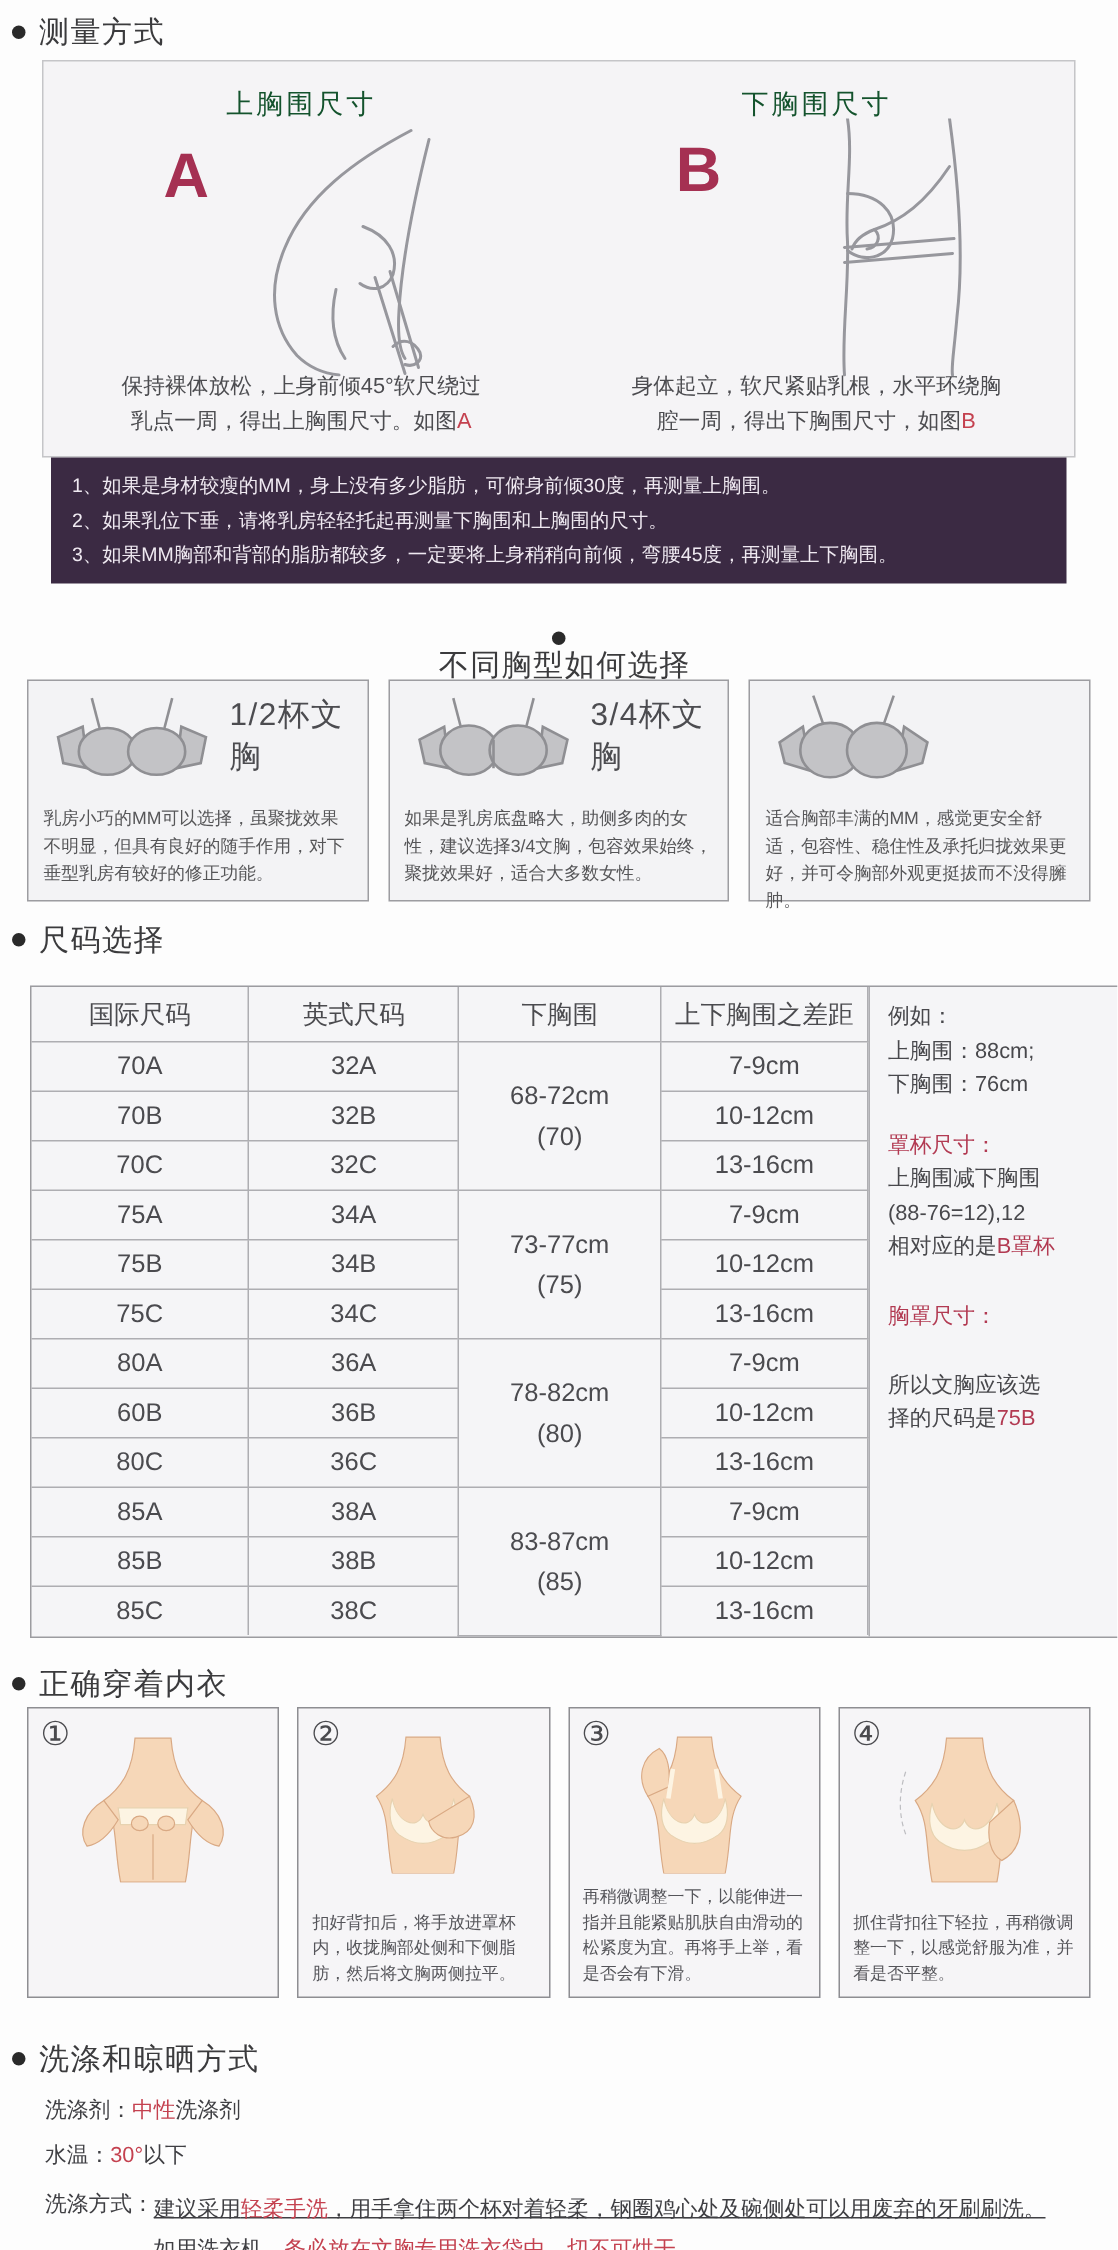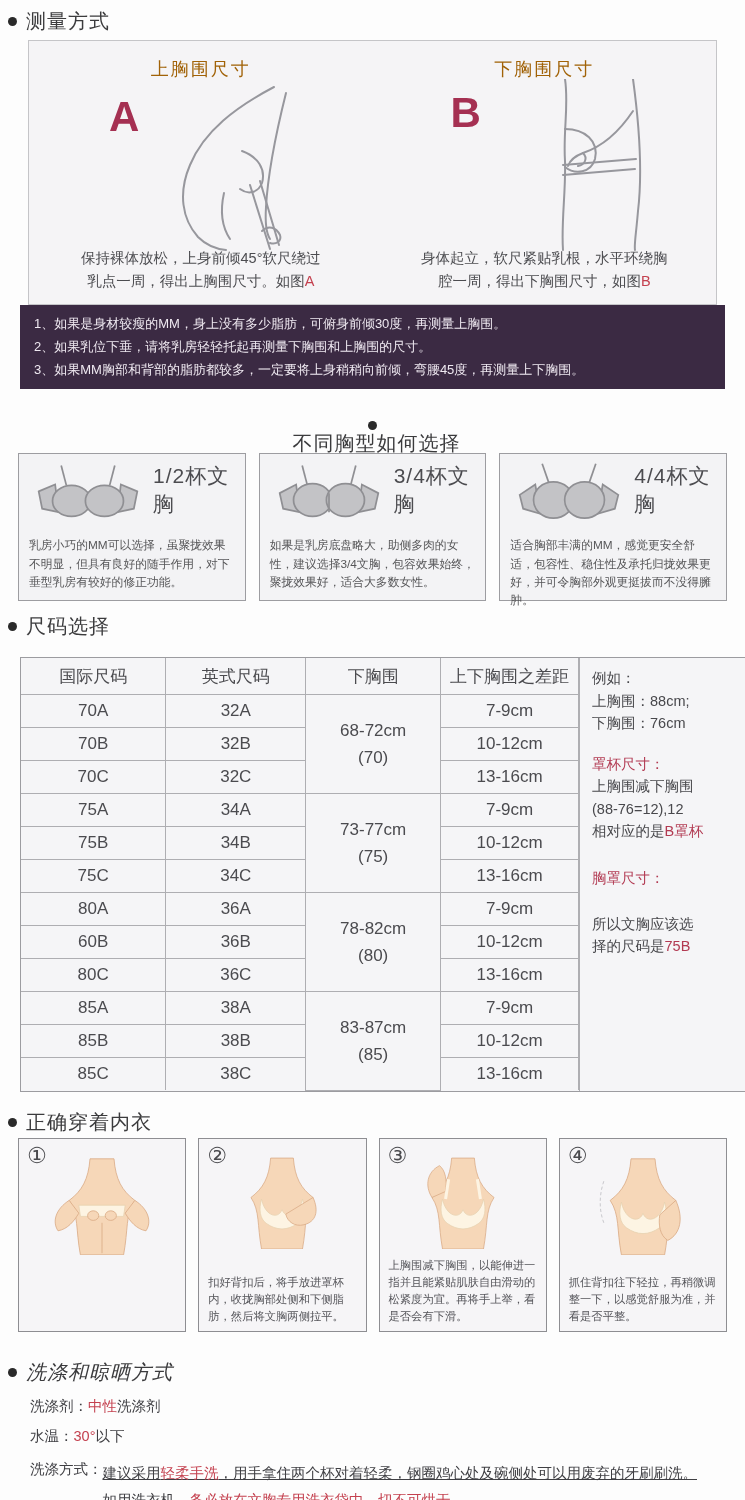--- a/index.html
+++ b/index.html
@@ -7,31 +7,31 @@
   .page{width:745px;height:1500px;overflow:hidden;background:#fdfdfd;position:relative;}
 
   
   .sec-title{display:flex;align-items:center;margin-left:8px;height:26px;}
   .bullet{width:9px;height:9px;border-radius:50%;background:#2a2a2a;display:inline-block;margin-right:9px;flex:none;}
   .sec-title-text{font-size:20px;color:#3b3b3d;letter-spacing:1px;}
 
   
   .measure-panel{margin:6px 28px 0 28px;height:263px;background:#f5f4f6;border:1px solid #c5c5c8;display:flex;}
   .measure-half{flex:1;position:relative;}
-  .measure-heading{text-align:center;font-size:18px;color:#a16207;margin-top:16px;letter-spacing:2px;}
+  .measure-heading{text-align:center;font-size:18px;color:#14532d;margin-top:16px;letter-spacing:2px;}
   .letter{position:absolute;font-size:42px;font-weight:bold;color:#a53052;}
   .letter-a{left:80px;top:52px;}
   .letter-b{left:78px;top:48px;}
   .fig-line{position:absolute;}
   .fig-a{left:95px;top:40px;}
   .fig-b{left:110px;top:38px;}
   .measure-caption{position:absolute;bottom:12px;left:0;right:0;text-align:center;font-size:14.5px;line-height:1.55;color:#4c4c50;white-space:pre-line;}
   .ref{color:#c4414f;}
 
-  .dark-notice{margin:0 20px;background:#3b2a43;color:#efe9f1;font-size:13px;line-height:1.75;padding:8px 0 8px 14px;}
+  .dark-notice{margin:0 34px;background:#3b2a43;color:#efe9f1;font-size:13px;line-height:1.75;padding:8px 0 8px 14px;}
 
   
   .cards-row{margin:6px 18px 0 18px;display:flex;gap:13px;height:148px;}
   .cup-card{flex:1;background:#f3f3f5;border:1px solid #9d9da1;padding:8px 10px 6px 10px;box-sizing:border-box;}
   .cup-card-top{display:flex;align-items:flex-start;height:66px;}
   .cup-card-top svg{flex:none;}
   .cup-name{font-size:21px;color:#4c4c50;margin-left:6px;letter-spacing:1px;}
   .cup-desc{font-size:11.8px;line-height:1.55;color:#565658;margin-top:8px;}
 
   
@@ -161,21 +161,20 @@
         <svg width="118" height="64" viewBox="0 0 130 74">
           <g stroke="#8f8f93" stroke-width="2" fill="#c3c3c6">
             <path d="M34,2 L42,25" fill="none"></path>
               <path d="M96,2 L88,25" fill="none"></path>
             <path d="M8,38 L26,26 L32,60 L12,54 Z"></path>
               <path d="M122,38 L104,26 L98,60 L118,54 Z"></path>
             <ellipse cx="47" cy="44" rx="23" ry="21"></ellipse>
               <ellipse cx="83" cy="44" rx="23" ry="21"></ellipse>
           </g>
         </svg>
-        <div class="cup-name">4/4杯文胸</div>
       </div>
       <div class="cup-desc">适合胸部丰满的MM，感觉更安全舒适，包容性、稳住性及承托归拢效果更好，并可令胸部外观更挺拔而不没得臃肿。</div>
     </div>
   </div>
 
   <div class="sec-title" style="margin-top:12px;">
     <span class="bullet"></span>
     <span class="sec-title-text">尺码选择</span>
   </div>
 
@@ -320,37 +319,37 @@
     <div class="step-card">
       <span class="step-num">③</span>
       <svg class="step-fig" width="120" height="100" viewBox="0 0 150 132">
         <g stroke="#d9a984" stroke-width="1" fill="#f6d7b8">
           <path d="M48,132 C42,100 46,82 34,64 C50,52 58,38 60,12 L90,12 C92,38 100,52 116,64 C104,82 108,100 102,132 Z"></path>
           <path d="M34,64 C24,48 28,30 44,22 C52,28 54,42 52,56 Z"></path>
           <path d="M48,66 C52,88 70,94 75,80 C80,94 98,88 102,66 C106,80 104,92 96,98 C82,108 68,108 54,98 C46,92 44,80 48,66 Z" fill="#fdf4e3" stroke="#e7d2b0"></path>
           <path d="M52,66 L56,40 M98,66 L94,40" stroke="#fdf4e3" stroke-width="4" fill="none"></path>
         </g>
       </svg>
-      <div class="step-caption">上胸围减下胸围，以能伸进一指并且能紧贴肌肤自由滑动的松紧度为宜。再将手上举，看是否会有下滑。</div>
+      <div class="step-caption">再稍微调整一下，以能伸进一指并且能紧贴肌肤自由滑动的松紧度为宜。再将手上举，看是否会有下滑。</div>
     </div>
     <div class="step-card">
       <span class="step-num">④</span>
       <svg class="step-fig" width="120" height="106" viewBox="0 0 150 132">
         <g stroke="#d9a984" stroke-width="1" fill="#f6d7b8">
           <path d="M48,132 C42,100 46,82 34,64 C50,52 58,38 60,12 L90,12 C92,38 100,52 116,64 C104,82 108,100 102,132 Z"></path>
           <path d="M48,66 C52,88 70,94 75,80 C80,94 98,88 102,66 C106,80 104,92 96,98 C82,108 68,108 54,98 C46,92 44,80 48,66 Z" fill="#fdf4e3" stroke="#e7d2b0"></path>
           <path d="M116,64 C126,86 122,106 106,114 C96,108 94,94 96,82 Z"></path>
           <path d="M26,40 C20,58 20,76 26,92" fill="none" stroke="#bdbdc1" stroke-dasharray="4 3"></path>
         </g>
       </svg>
       <div class="step-caption">抓住背扣往下轻拉，再稍微调整一下，以感觉舒服为准，并看是否平整。</div>
     </div>
   </div>
 
-  <div class="sec-title" style="margin-top:28px;font-style:italic;">
+  <div class="sec-title" style="margin-top:28px;">
     <span class="bullet"></span>
     <span class="sec-title-text">洗涤和晾晒方式</span>
   </div>
 
   <div class="wash-block">
     <div class="wash-line">
       <span class="wash-label">洗涤剂：</span>
       <span><span class="red">中性</span><span>洗涤剂</span></span>
     </div>
     <div class="wash-line">

